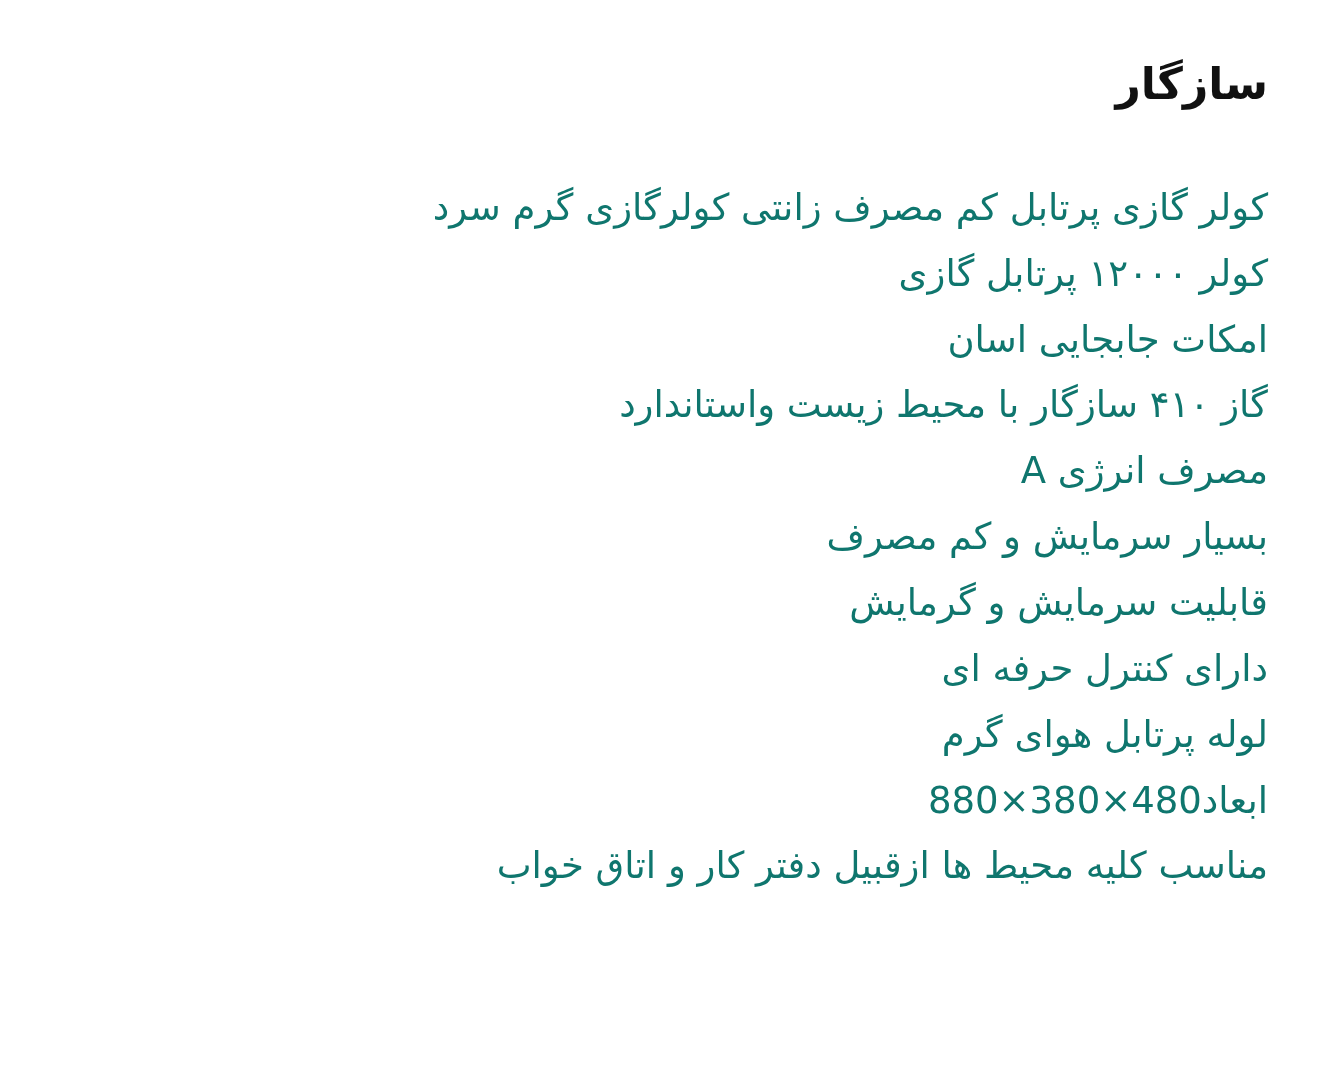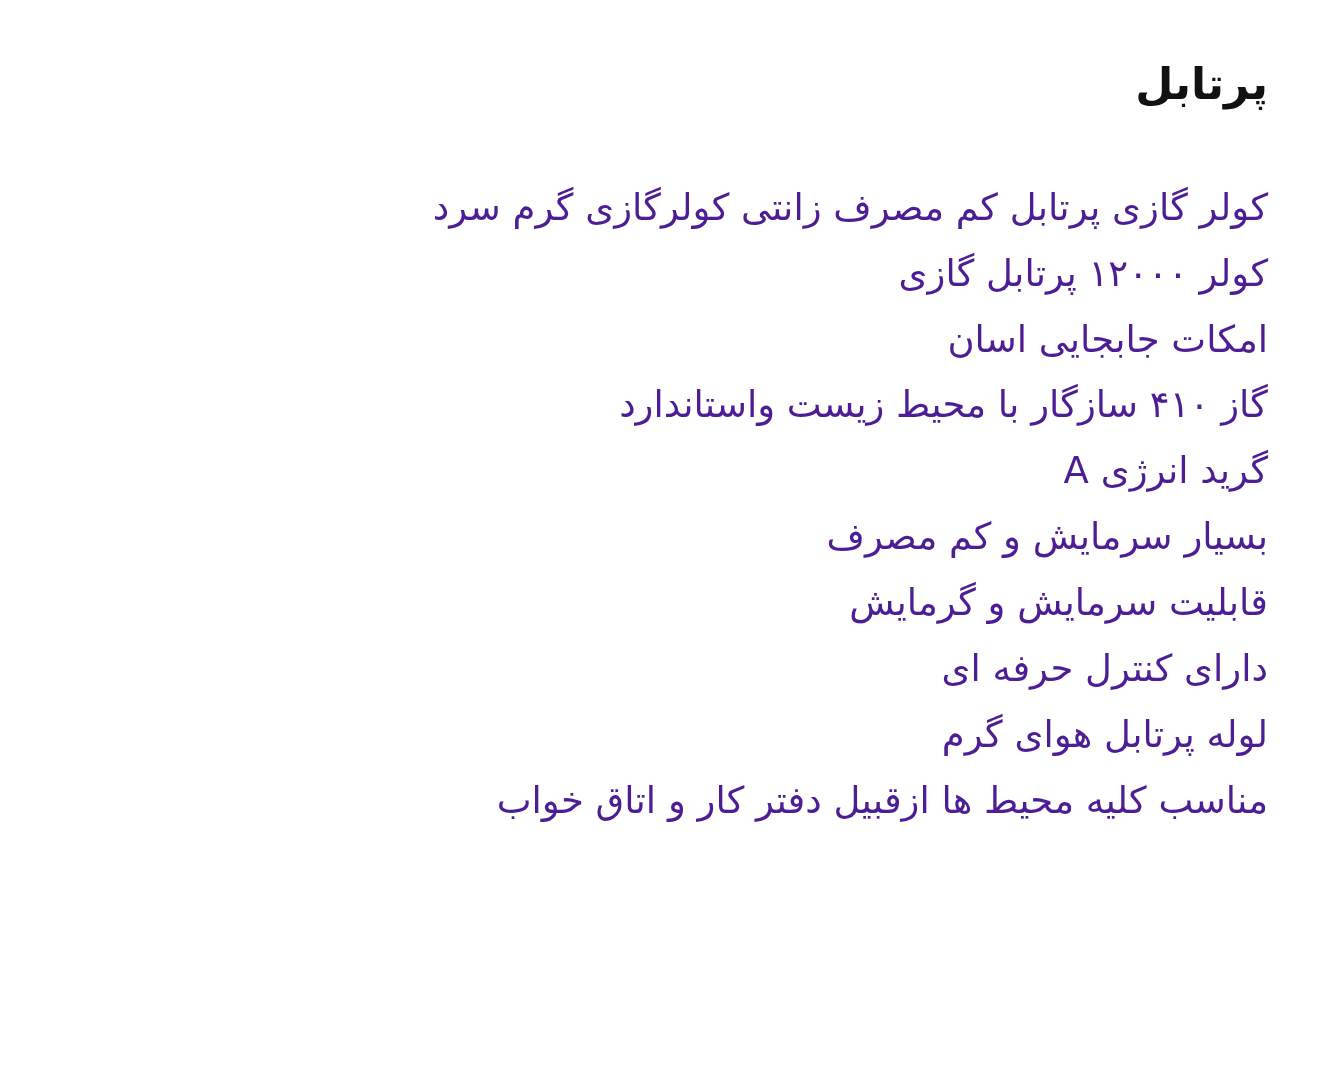--- a/index.html
+++ b/index.html
@@ -27,44 +27,45 @@
     font-weight: 700;
     line-height: 1.2;
     letter-spacing: 0px;
     color: #111111;
     margin: 0 0 64px 0;
   }
   .description-body {
     font-size: 37px;
     line-height: 1.78;
     font-weight: 400;
-    color: #4c1d95;
+    color: #0f766e;
   }
   .description-line {
     white-space: pre-wrap;
     word-break: normal;
   }
   .description-line.ltr-num {
     
     unicode-bidi: plaintext;
   }
 </style>
 </head>
 <body>
 
 <div class="page">
 
-  <h1 class="section-title">پرتابل</h1>
+  <h1 class="section-title">سازگار</h1>
 
   <div class="description-body">
     <div class="description-line">کولر گازی پرتابل کم مصرف زانتی کولرگازی گرم سرد</div>
     <div class="description-line">کولر ۱۲۰۰۰ پرتابل گازی</div>
     <div class="description-line">امکات جابجایی اسان</div>
     <div class="description-line">گاز ۴۱۰ سازگار با محیط زیست واستاندارد</div>
-    <div class="description-line ltr-num">گرید انرژی A</div>
+    <div class="description-line ltr-num">مصرف انرژی A</div>
     <div class="description-line">بسیار سرمایش و کم مصرف</div>
     <div class="description-line">قابلیت سرمایش و گرمایش</div>
     <div class="description-line">دارای کنترل حرفه ای</div>
     <div class="description-line">لوله پرتابل هوای گرم</div>
+    <div class="description-line ltr-num">ابعاد480×380×880</div>
     <div class="description-line">مناسب کلیه محیط ها ازقبیل دفتر کار و اتاق خواب</div>
   </div>
 
 </div>
 
 </body></html>

